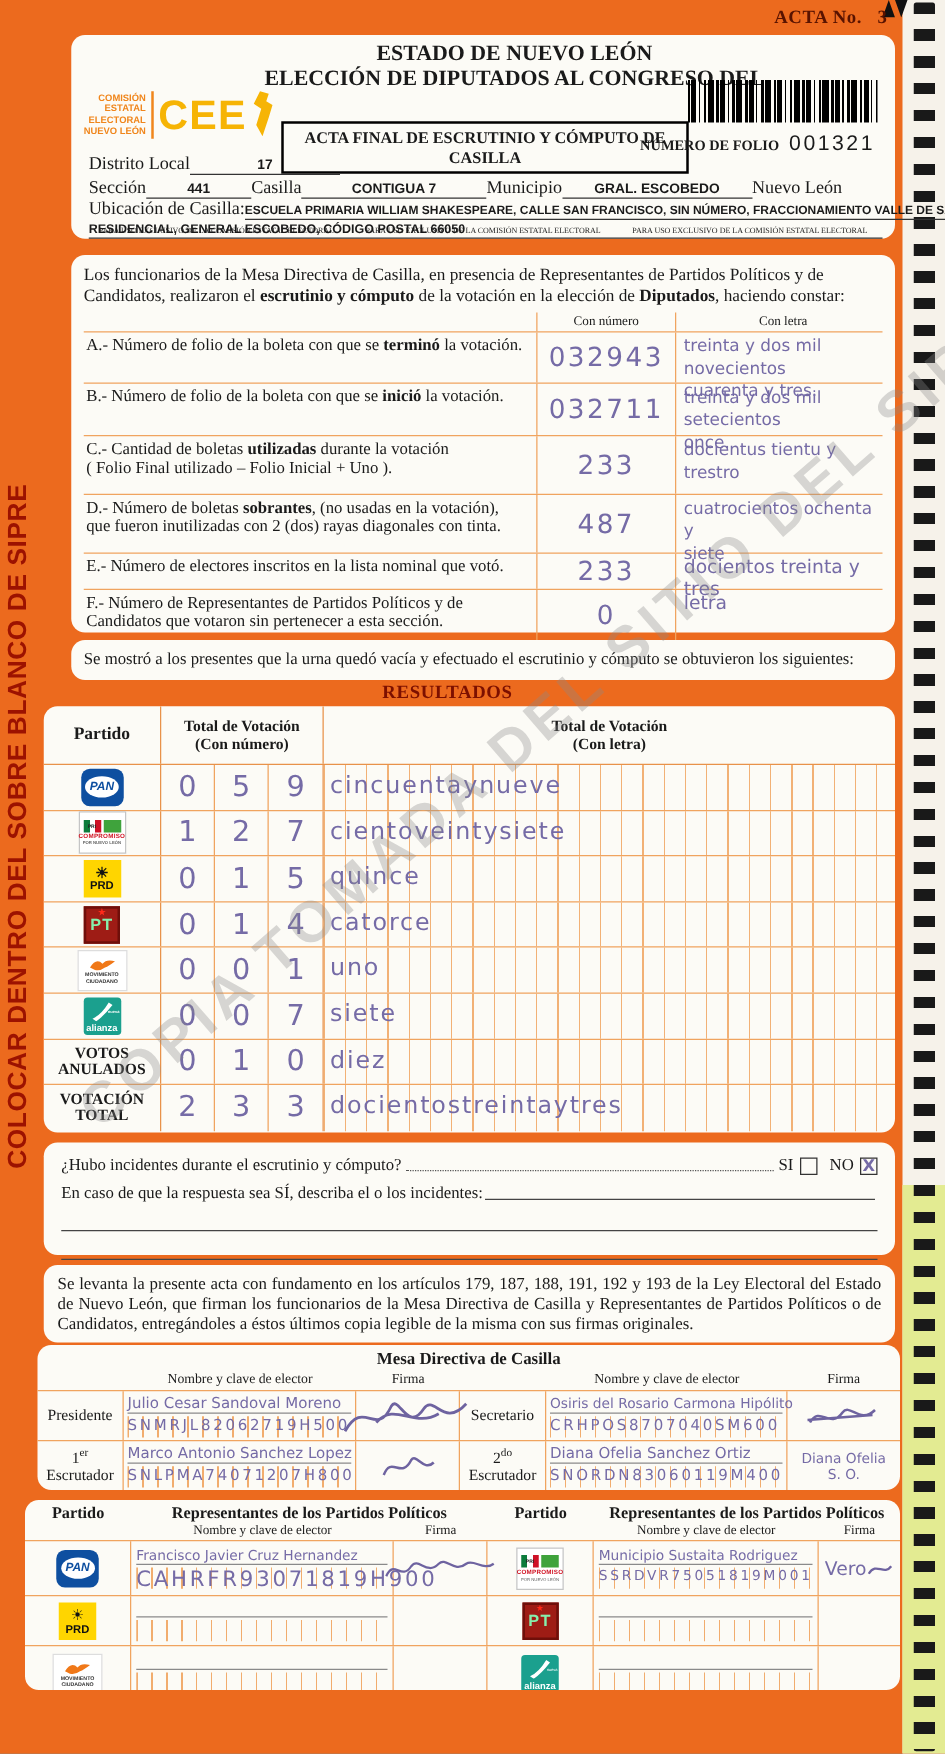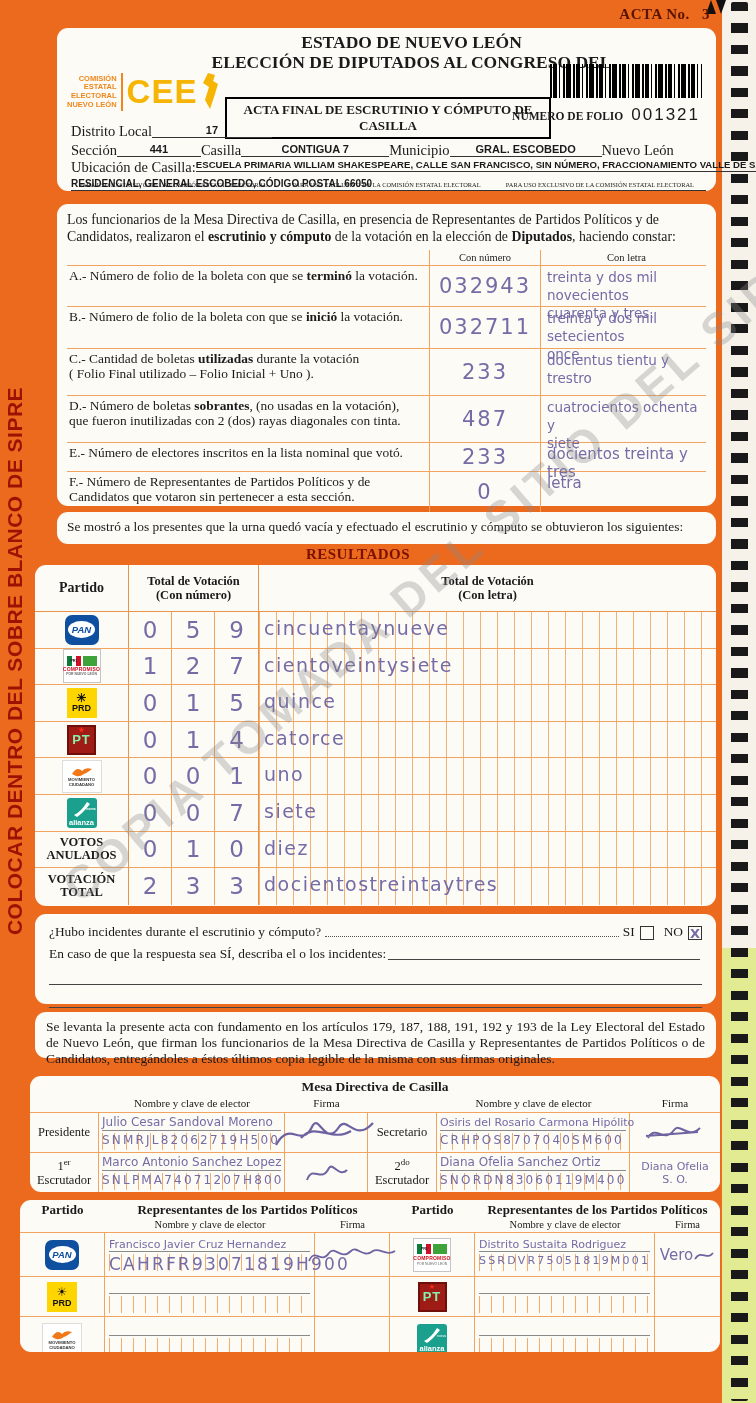--- a/index.html
+++ b/index.html
@@ -33,21 +33,21 @@
   .logo-org{text-align:right;font-family:"Liberation Sans",sans-serif;font-weight:bold;font-size:7.5px;line-height:1.15;color:#f0861c}
   .logo-div{width:2px;height:38px;background:#f0861c;margin:0 4px}
   .logo-cee{font-family:"Liberation Sans",sans-serif;font-weight:bold;font-size:33px;color:#f6b405;letter-spacing:1px}
   .sub-box{position:absolute;left:168px;top:69px;width:326px;border:2px solid #000000;padding:3px 2px;
     text-align:center;font-weight:bold;font-size:13px}
   .barcode{position:absolute;right:14px;top:36px;width:152px;height:34px;
     background:repeating-linear-gradient(90deg,#000 0 2px,transparent 2px 3px,#000 3px 7px,transparent 7px 9px,#000 9px 10px,transparent 10px 13px,#000 13px 15px,transparent 15px 16px,#000 16px 21px,transparent 21px 23px)}
   .folio{position:absolute;right:16px;top:77px;display:flex;align-items:baseline;gap:8px}
   .folio-l{font-weight:bold;font-size:11.5px}
   .folio-v{font-family:"Liberation Sans",sans-serif;font-size:17px;letter-spacing:2px}
-  .frow{position:absolute;display:flex;align-items:flex-start;font-size:14.5px;white-space:nowrap}
+  .frow{position:absolute;display:flex;align-items:flex-end;font-size:14.5px;white-space:nowrap}
   .uline{border-bottom:1.2px solid #333;text-align:center;font-family:"Liberation Sans",sans-serif;font-size:11px;font-weight:bold;line-height:1.3}
   .excl{position:absolute;left:22px;right:22px;bottom:3px;display:flex;justify-content:space-between;font-size:6.4px}
   
   .sc{left:57px;top:204px;width:659px;height:302px;padding:8px 10px 0}
   .sc-intro{font-size:13.8px;line-height:1.22}
   .af-head{display:flex;height:16px;margin-top:4px;font-size:10.5px;border-bottom:1px solid var(--lo)}
   .af-row{display:flex;border-bottom:1px solid var(--lo)}
   .af-l{width:362px;padding:2px 6px 0 2px;font-size:13.4px;line-height:1.15}
   .af-n{width:112px;border-left:1px solid var(--lo);border-right:1px solid var(--lo);
     display:flex;align-items:center;justify-content:center}
@@ -78,21 +78,21 @@
   
   .inc{left:35px;top:914px;width:681px;height:90px;padding:10px 14px;font-size:13.4px}
   .inc-q{display:flex;align-items:flex-end}
   .dotl{flex:1;border-bottom:1.8px dotted #555;margin:0 4px 3px}
   .cbox{width:14px;height:14px;border:1.5px solid #333;margin:0 10px 0 5px;display:flex;align-items:center;justify-content:center;
     font-family:"DejaVu Sans",sans-serif;font-weight:bold;font-size:13px;color:var(--pen)}
   .inc-f{display:flex;margin-top:6px}
   .fl{flex:1;border-bottom:1px solid #444;margin:0 2px 2px}
   .wline{height:23px;border-bottom:1.1px solid #444}
   
-  .leg{left:35px;top:1012px;width:681px;height:46px;padding:7px 11px;font-size:13.5px;line-height:1.18;text-align:justify}
+  .leg{left:35px;top:1012px;width:681px;height:62px;padding:7px 11px;font-size:13.5px;line-height:1.18;text-align:justify}
   
   .mesa{left:30px;top:1076px;width:690px;height:116px}
   .mesa-t{text-align:center;font-weight:bold;font-size:13.5px;padding-top:3px}
   .mesa-h{display:flex;height:15px;font-size:11px;margin-top:2px}
   .mesa-h div{text-align:center}
   .mrow{display:flex;border-top:1px solid var(--lo)}
   .mcell{border-right:1px solid var(--lo);position:relative}
   .mcell:last-child{border-right:none}
   .role{display:flex;flex-direction:column;align-items:center;justify-content:center;font-size:12.5px;line-height:1.1;text-align:center}
   .nm{padding:2px 3px 0}
@@ -594,21 +594,21 @@
         <div class="logo-pri">
           <div class="pri-flags">
               <div class="f-pri">PRI</div>
               <div class="f-vde"></div>
             </div>
           <div class="pri-com">COMPROMISO</div>
           <div class="pri-sub">POR NUEVO LEÓN</div>
         </div>
       </div>
       <div class="rcell rname" style="width:180px">
-        <span class="name-line hw" style="display:block;border-bottom:1px solid #8a8a8a;font-size:11px;white-space:nowrap">Distrito Sustaita Rodriguez</span>
+        <span class="name-line hw" style="display:block;border-bottom:1px solid #8a8a8a;font-size:11px;white-space:nowrap">Municipio Sustaita Rodriguez</span>
         <div class="clave-line hw" style="font-size:11px">SSRDVR75051819M001</div>
       </div>
       <div class="rcell" style="width:65px">
         <span class="hw" style="font-size:15px;">Vero</span>
         <svg class="sig" width="22" height="16">
             <path d="M2 12 C8 2 14 14 20 6" stroke="#6e63a0" stroke-width="1.8" fill="none"></path>
           </svg>
       </div>
     </div>
     <div class="rrow" style="height:40px">

